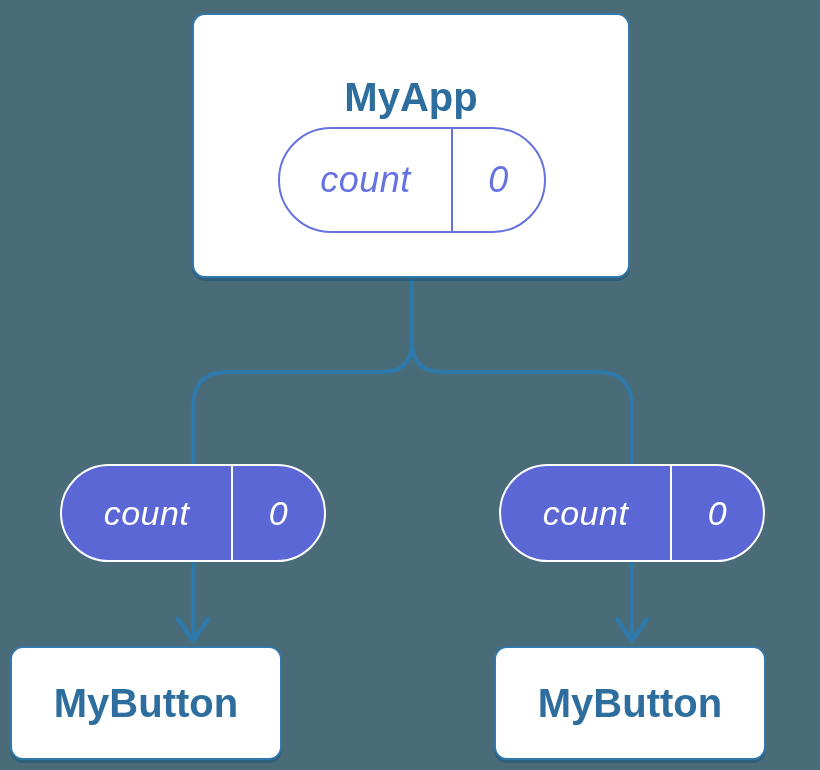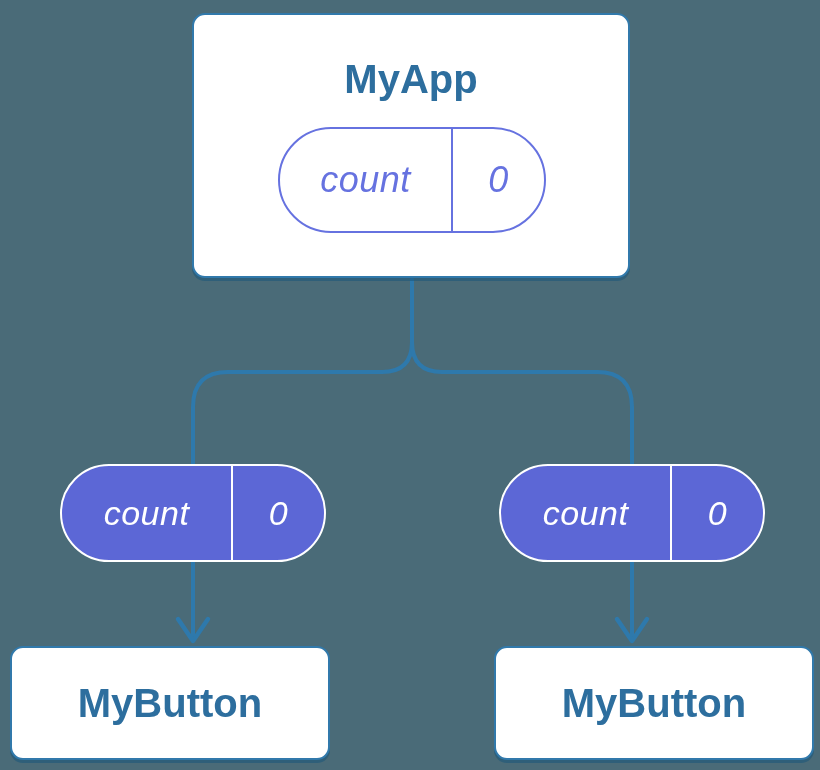--- a/index.html
+++ b/index.html
@@ -41,25 +41,25 @@
   }
 
   .box-title {
     color: var(--title_text, #2d6e9e);
     font-weight: 700;
     font-size: 40px;
     line-height: 48px;
   }
 
   .root .box-title {
-    margin-top: 40px;
+    margin-top: 58px;
   }
 
   .box.child {
-    width: 320px; height: 114px;
+    width: 272px; height: 114px;
     top: 646px;
     display: flex;
     align-items: center;
     justify-content: center;
   }
   .box.child.left  { left: 10px;  }
   .box.child.right { left: 494px; }
 
   .pill {
     position: absolute;

